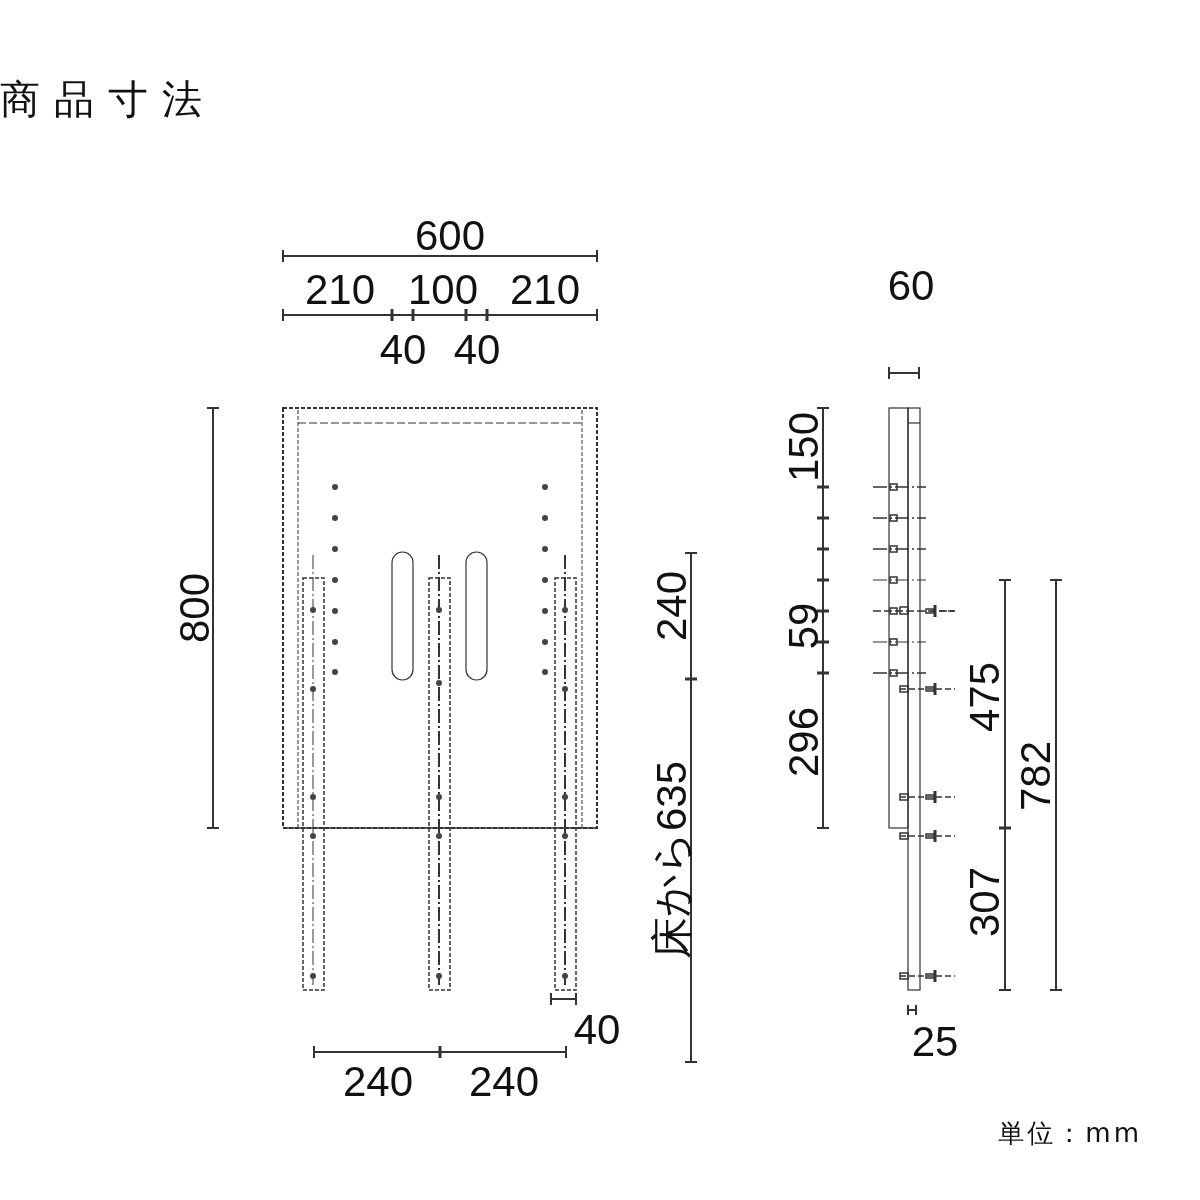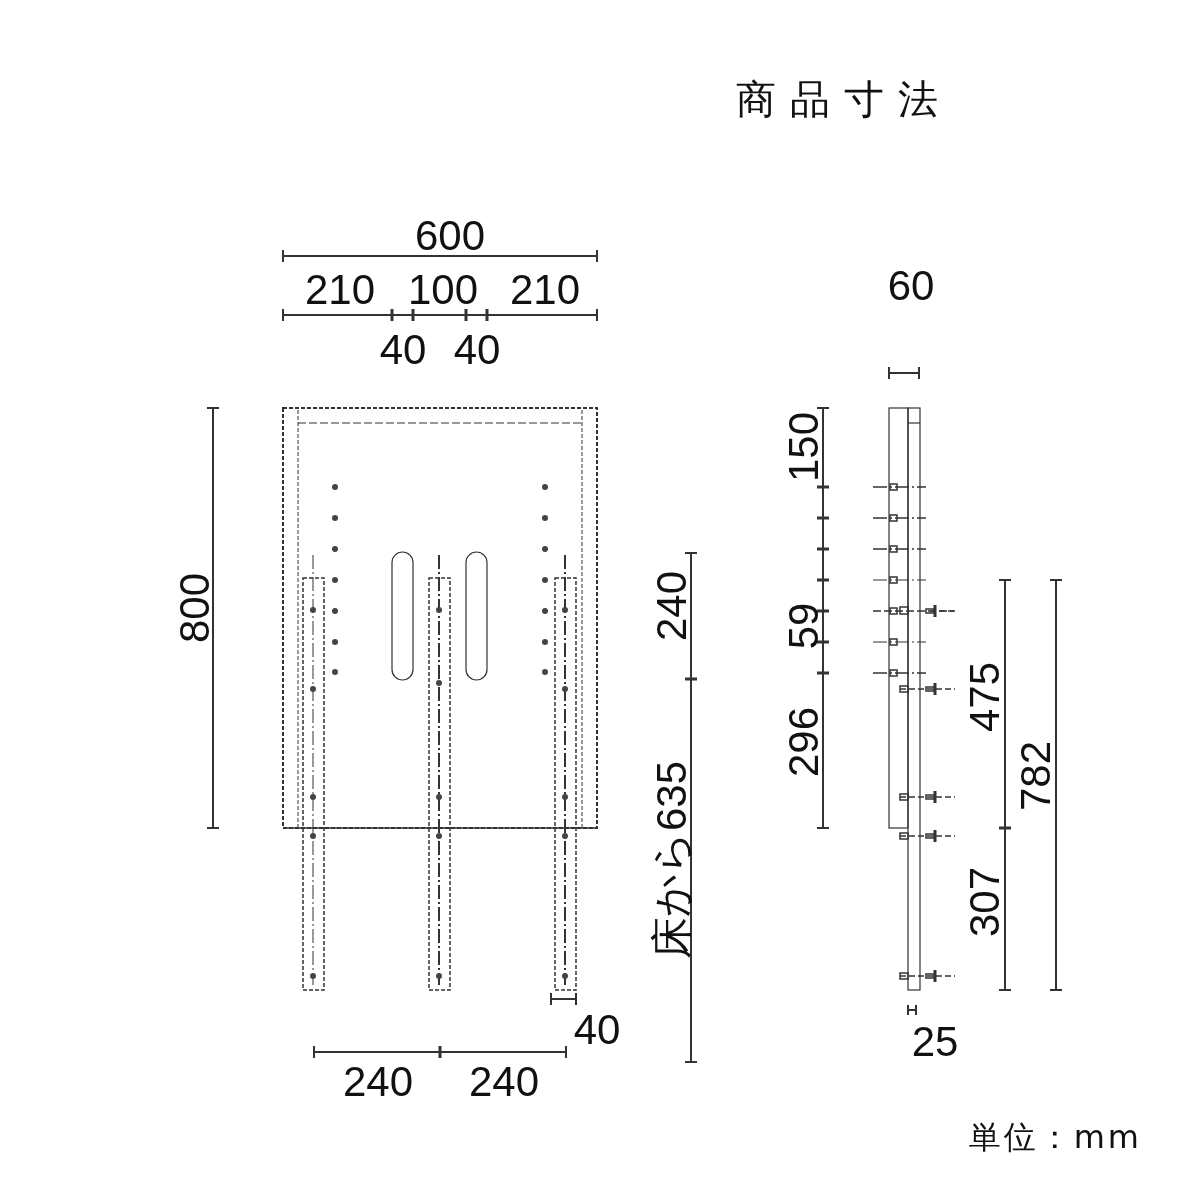--- a/index.html
+++ b/index.html
@@ -1,20 +1,20 @@
 <!DOCTYPE html>
 <html><head>
 <meta charset="utf-8">
 <style>
   html, body { margin:0; padding:0; background:#ffffff; }
   body { width:1200px; height:1200px; position:relative; overflow:hidden;
          font-family:"DejaVu Sans", "Liberation Sans", sans-serif; color:#111; }
-  .title { position:absolute; left:0; width:952px; top:72px; text-align:right;
+  .title { position:absolute; left:0; width:952px; top:72px; text-align:left;
            font-size:40px; letter-spacing:14px; font-weight:400; }
-  .unit { position:absolute; right:58px; top:1116px; font-size:32px; letter-spacing:3px; }
+  .unit { position:absolute; right:58px; top:1116px; font-size:26px; letter-spacing:3px; }
   svg { position:absolute; left:0; top:0; }
   .dim { font-family:"Liberation Sans", "DejaVu Sans", sans-serif; font-size:42px; fill:#111; }
 </style>
 </head>
 <body>
 
 <div class="title">商品寸法</div>
 
 <svg width="1200" height="1200" viewBox="0 0 1200 1200">
   <g stroke="#333" fill="none" stroke-width="2">

